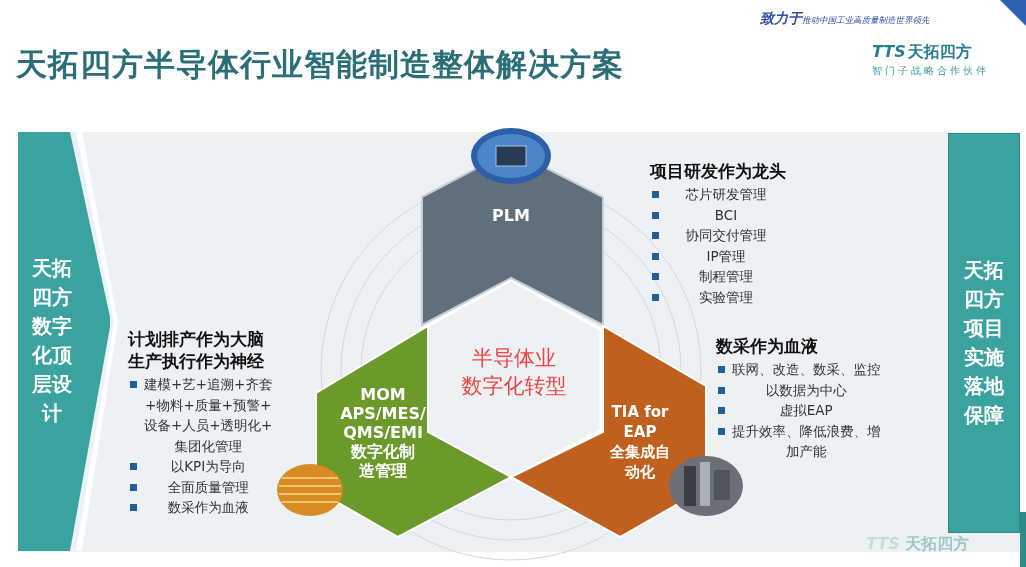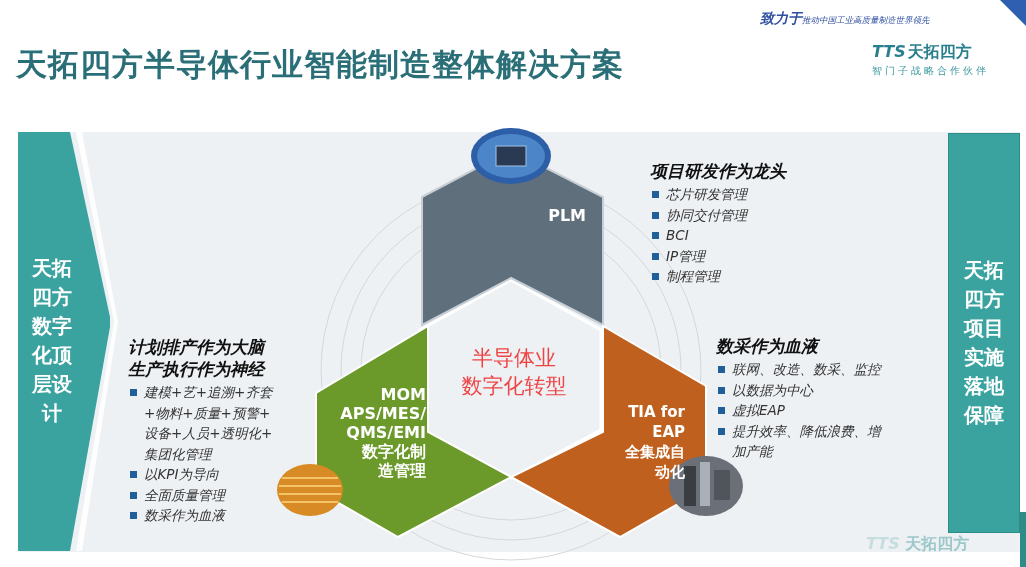--- a/index.html
+++ b/index.html
@@ -46,31 +46,31 @@
   .right-band {
     position:absolute; left:948px; top:133px; width:70px; height:398px;
     background:#3aa39f; border:1px solid #2e8c88;
   }
   .right-edge {
     position:absolute; left:1020px; top:512px; width:6px; height:55px; background:#2e8c88;
   }
 
   .diagram { position:absolute; left:0; top:0; width:1026px; height:567px; }
   .hex-label {
-    position:absolute; color:#ffffff; font-weight:bold; text-align:right;
+    position:absolute; color:#ffffff; font-weight:bold; text-align:center;
     font-size:15px; line-height:20px;
   }
   .center-label {
     position:absolute; color:#ef4444; text-align:center; font-size:21px; line-height:28px;
     width:140px;
   }
 
-  .block { position:absolute;font-style:italic; }
+  .block { position:absolute; }
   .block .head { font-weight:bold; font-size:17px; color:#111; line-height:22px; white-space:nowrap; }
-  .block ul { list-style:none; margin:2px 0 0 0; padding:0; }
+  .block ul { list-style:none; margin:2px 0 0 0; padding:0;text-align:center; }
   .block li {
     position:relative; padding-left:16px; font-size:13.5px; line-height:20.5px; color:#333;
   }
   .block li::before {
     content:""; position:absolute; left:2px; top:7px; width:7px; height:7px; background:#1f5f9a;
   }
   .block li.cont::before { display:none; }
 
   .bottom-logo {
     position:absolute; left:866px; top:534px; font-size:16px; font-weight:bold;
@@ -178,28 +178,29 @@
 </div>
 <div class="center-label" style="left:444px; top:344px;">
   <div>半导体业</div>
   <div>数字化转型</div>
 </div>
 
 <div class="block" style="left:650px; top:160px;">
   <div class="head">项目研发作为龙头</div>
   <ul>
     <li>芯片研发管理</li>
+    <li>BCI</li>
     <li>协同交付管理</li>
-    <li>BCI</li>
     <li>IP管理</li>
     <li>制程管理</li>
+    <li>实验管理</li>
   </ul>
 </div>
 
-<div class="block" style="left:128px; top:336px;">
+<div class="block" style="left:128px; top:328px;">
   <div class="head">计划排产作为大脑</div>
   <div class="head">生产执行作为神经</div>
   <ul>
     <li>建模+艺+追溯+齐套</li>
     <li class="cont">+物料+质量+预警+</li>
     <li class="cont">设备+人员+透明化+</li>
     <li class="cont">集团化管理</li>
     <li>以KPI为导向</li>
     <li>全面质量管理</li>
     <li>数采作为血液</li>

